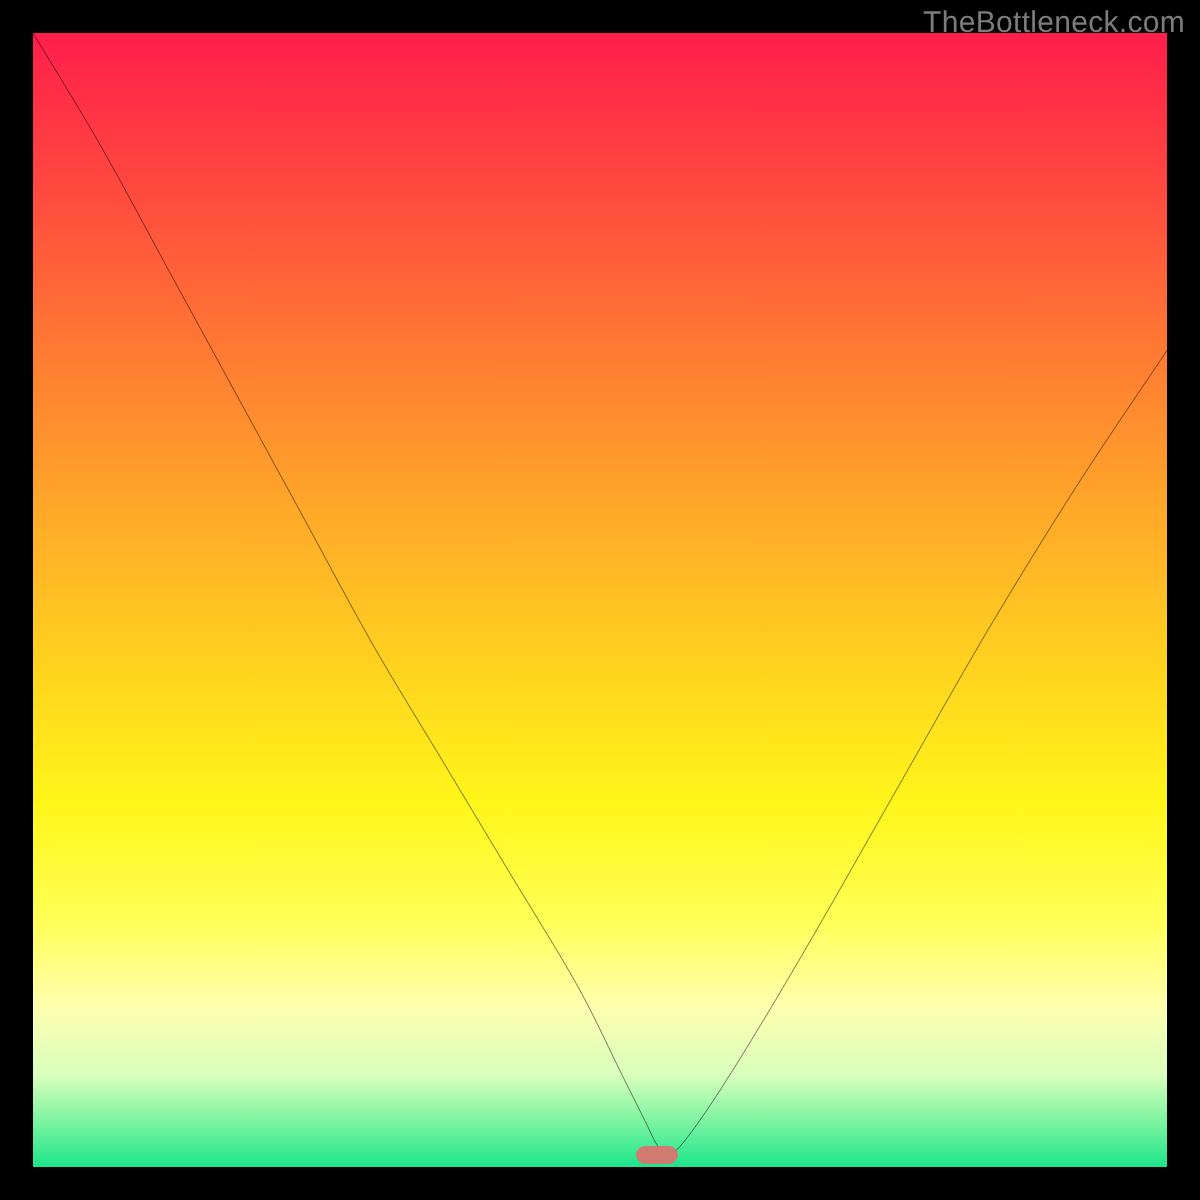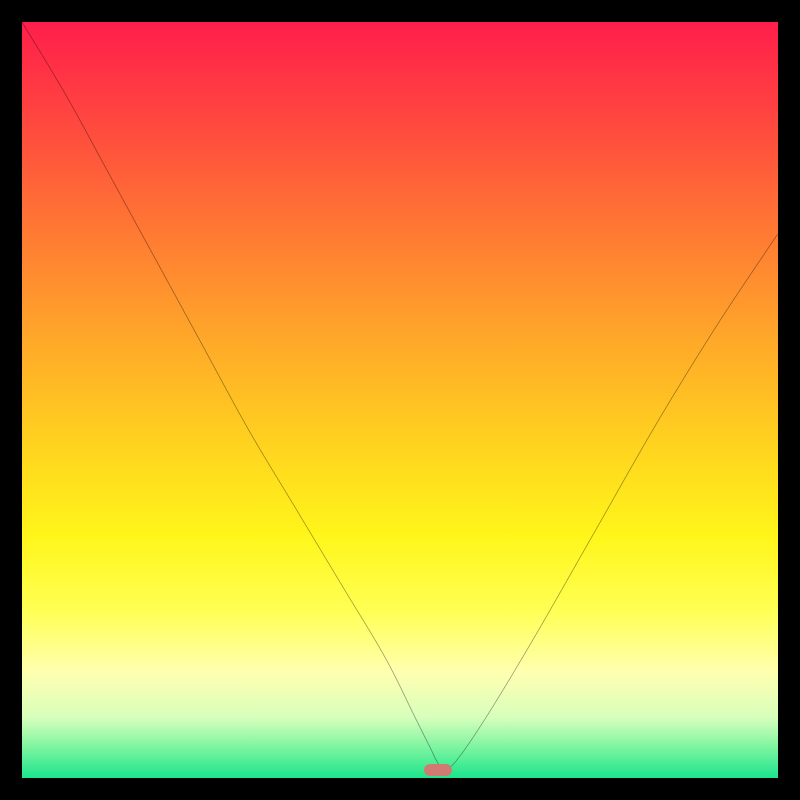--- a/index.html
+++ b/index.html
@@ -71,13 +71,14 @@
 
   <div class="plot-area">
 
     <svg class="curve-svg" viewBox="0 0 100 100" preserveAspectRatio="none">
       <path id="curve-path" fill="none" stroke="#000" stroke-width="0.35" vector-effect="non-scaling-stroke" stroke-linecap="round" stroke-linejoin="round" d="M 0 0 C 1 1.6666666666666667, 4 6.5, 6 10 C 8 13.5, 10 17.333333333333332, 12 21 C 14 24.666666666666668, 16 28.333333333333332, 18 32 C 20 35.66666666666667, 22 39.33333333333334, 24 43.00000000000001 C 26 46.66666666666667, 28 50.5, 30 54 C 32 57.5, 34 60.666666666666664, 36 64 C 38 67.33333333333333, 40 70.66666666666667, 42 74 C 44 77.33333333333333, 46.333333333333336 81, 48 84 C 49.666666666666664 87, 51 90, 52 92 C 53 94, 53.5 95, 54 96 C 54.5 97, 54.66666666666667 97.5, 55.00000000000001 98 C 55.33333333333334 98.5, 55.50000000000001 99.16666666666667, 56.00000000000001 99 C 56.50000000000001 98.83333333333333, 56.99999999999999 98.33333333333333, 57.99999999999999 97 C 58.99999999999999 95.66666666666667, 60.33333333333333 93.66666666666667, 62 91 C 63.66666666666667 88.33333333333333, 65.66666666666667 85, 68 81 C 70.33333333333333 77, 73.33333333333333 71.66666666666667, 76 67 C 78.66666666666667 62.333333333333336, 81.33333333333333 57.5, 84 53 C 86.66666666666667 48.5, 89.33333333333333 44.166666666666664, 92 40 C 94.66666666666667 35.833333333333336, 98.66666666666667 30, 100 28"></path>
     </svg>
 
     <div id="marker" class="marker" style="left: 415.8px; top: 748.44px;"></div>
   </div>
 
+  <div class="watermark">TheBottleneck.com</div>
 </div>
 
 </body></html>

